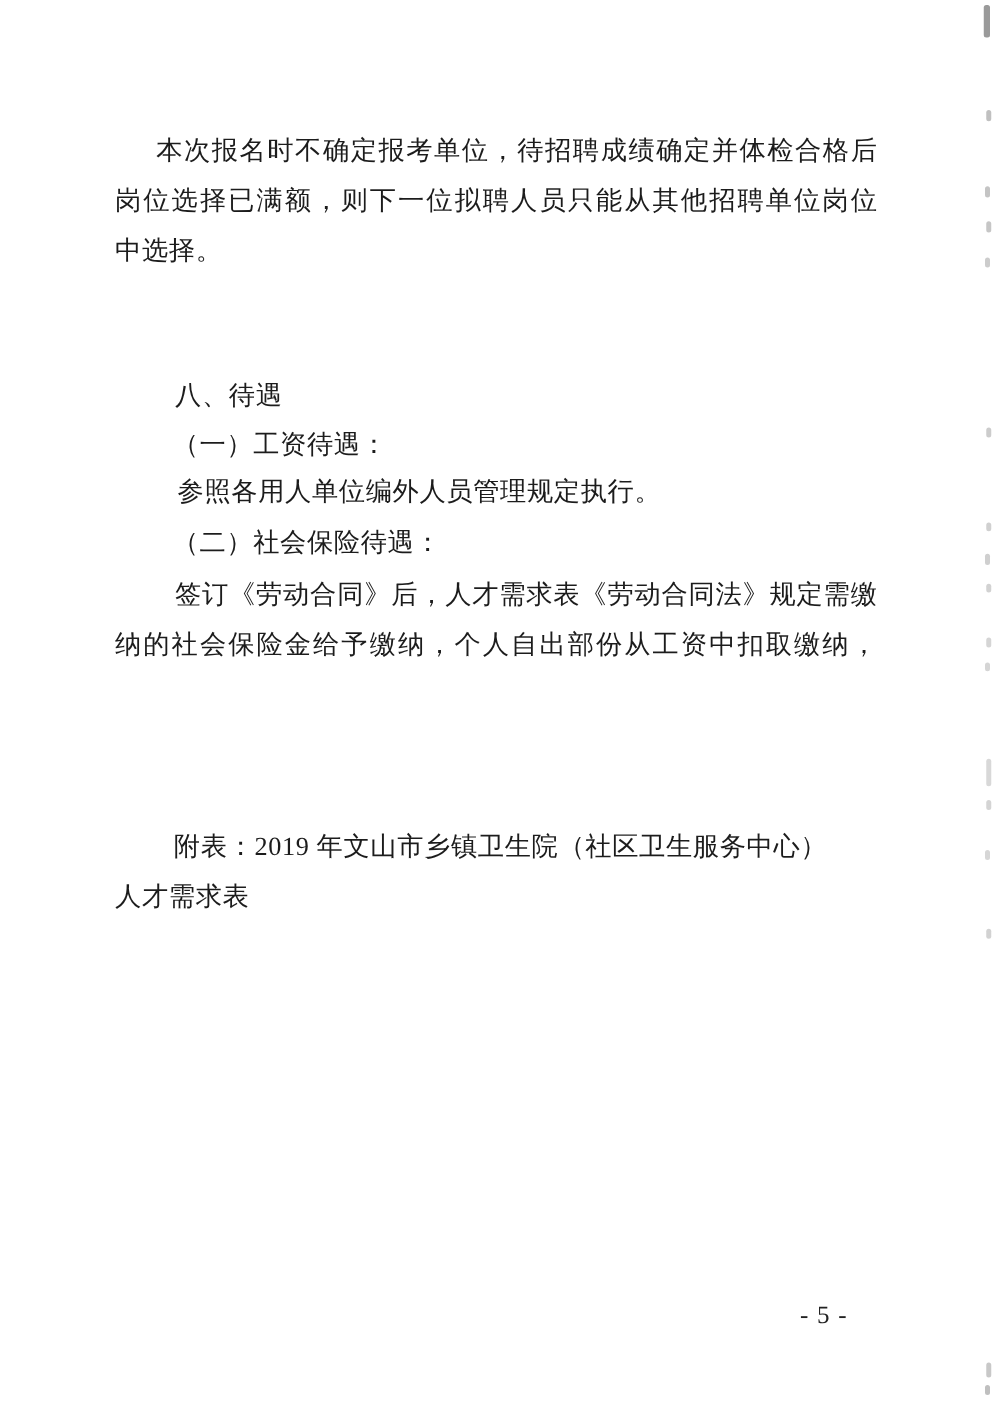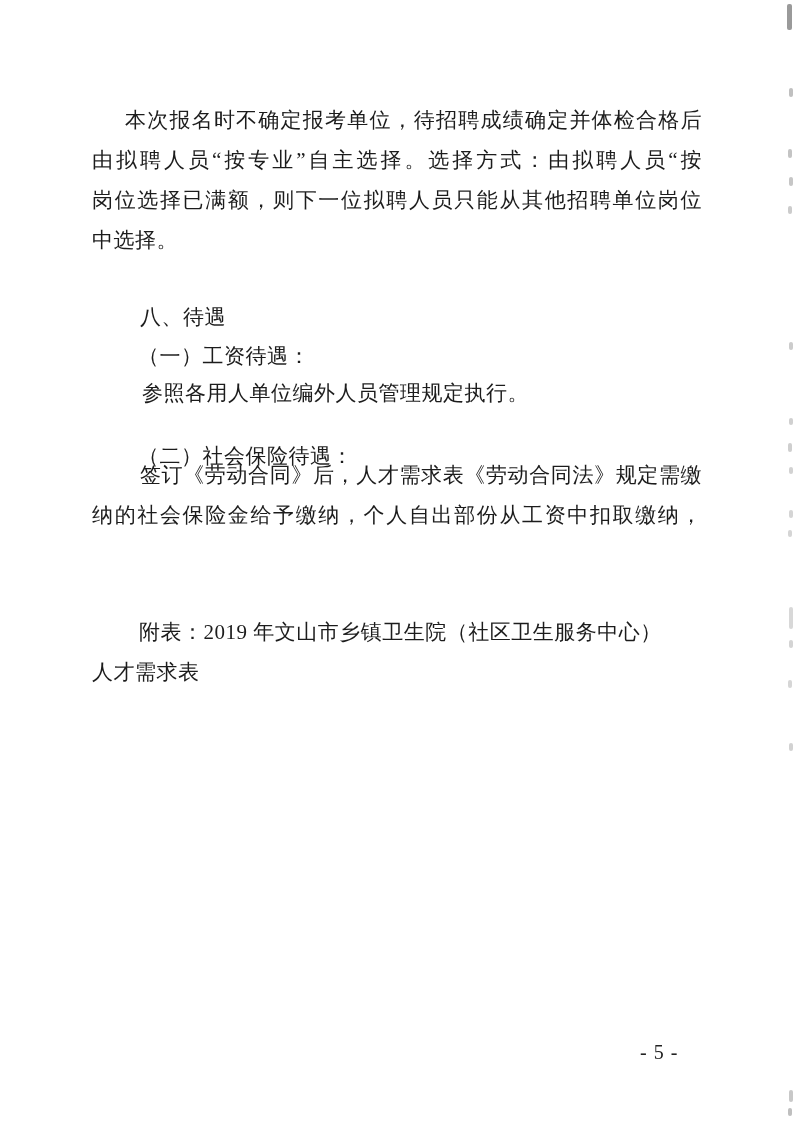--- a/index.html
+++ b/index.html
@@ -59,40 +59,39 @@
     border-radius: 2px;
   }
 </style>
 </head>
 <body>
 
 <div class="page">
 
   <div class="block" style="top:100px;">
     <div class="line full indent-1">本次报名时不确定报考单位，待招聘成绩确定并体检合格后</div>
-    <div class="line full">由拟聘人员“按专业”自主选择。选择方式：由拟聘人员“按</div>
     <div class="line full">岗位选择已满额，则下一位拟聘人员只能从其他招聘单位岗位</div>
     <div class="line short">中选择。</div>
   </div>
 
   <div class="block heading indent-2" style="top:297px;">八、待遇</div>
 
   <div class="block heading" style="top:336px; text-indent:46px;">（一）工资待遇：</div>
 
   <div class="block line short" style="top:373px; text-indent:50px;">参照各用人单位编外人员管理规定执行。</div>
 
-  <div class="block heading" style="top:436px; text-indent:46px;">（二）社会保险待遇：</div>
+  <div class="block heading" style="top:415px; text-indent:46px;">（二）社会保险待遇：</div>
 
   <div class="block" style="top:455px;">
     <div class="line full indent-2">签订《劳动合同》后，人才需求表《劳动合同法》规定需缴</div>
     <div class="line full">纳的社会保险金给予缴纳，个人自出部份从工资中扣取缴纳，</div>
   </div>
 
   <div class="block" style="top:612px;">
-    <div class="line short" style="text-indent:47px;">附表：2019 年文山市乡镇卫生院（社区卫生服务中心）</div>
+    <div class="line short" style="text-indent:47px;margin-top:45px;">附表：2019 年文山市乡镇卫生院（社区卫生服务中心）</div>
     <div class="line short">人才需求表</div>
   </div>
 
   <div class="page-num">- 5 -</div>
 
   <div>
     <span class="artifact" style="left:787px; top:4px;   width:5px; height:26px; background:#9a9a9a;"></span>
     <span class="artifact" style="left:789px; top:88px;  width:4px; height:9px;  background:#c0c0c0;"></span>
     <span class="artifact" style="left:788px; top:149px; width:4px; height:9px;  background:#c4c4c4;"></span>
     <span class="artifact" style="left:789px; top:177px; width:4px; height:9px;  background:#c6c6c6;"></span>

